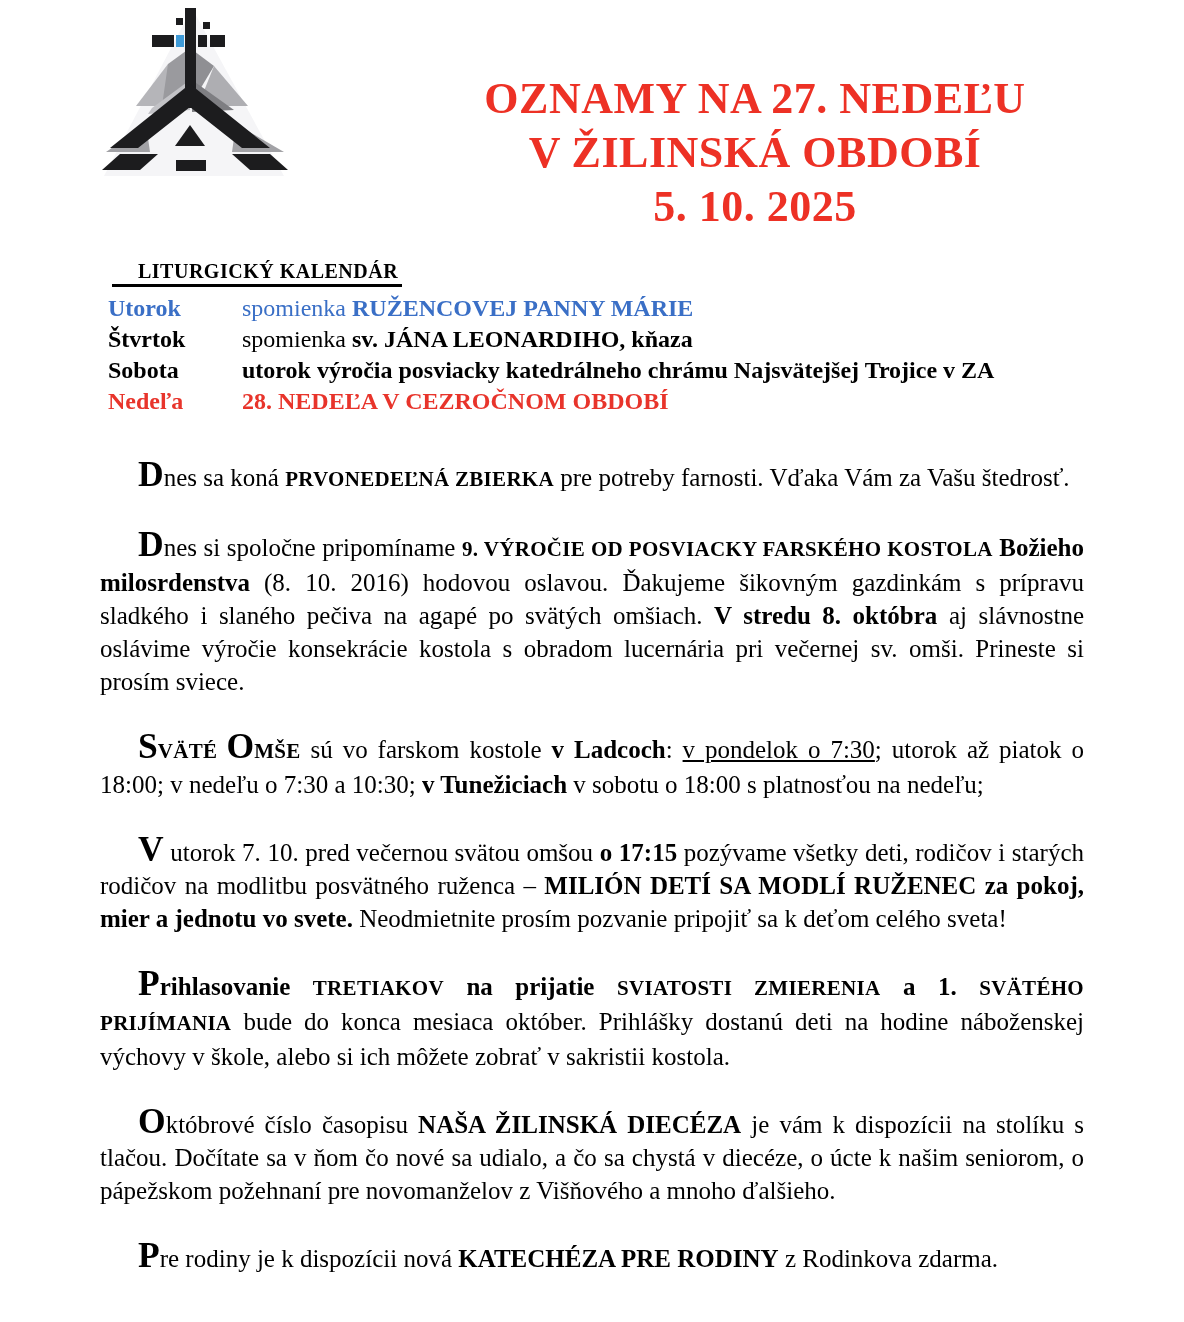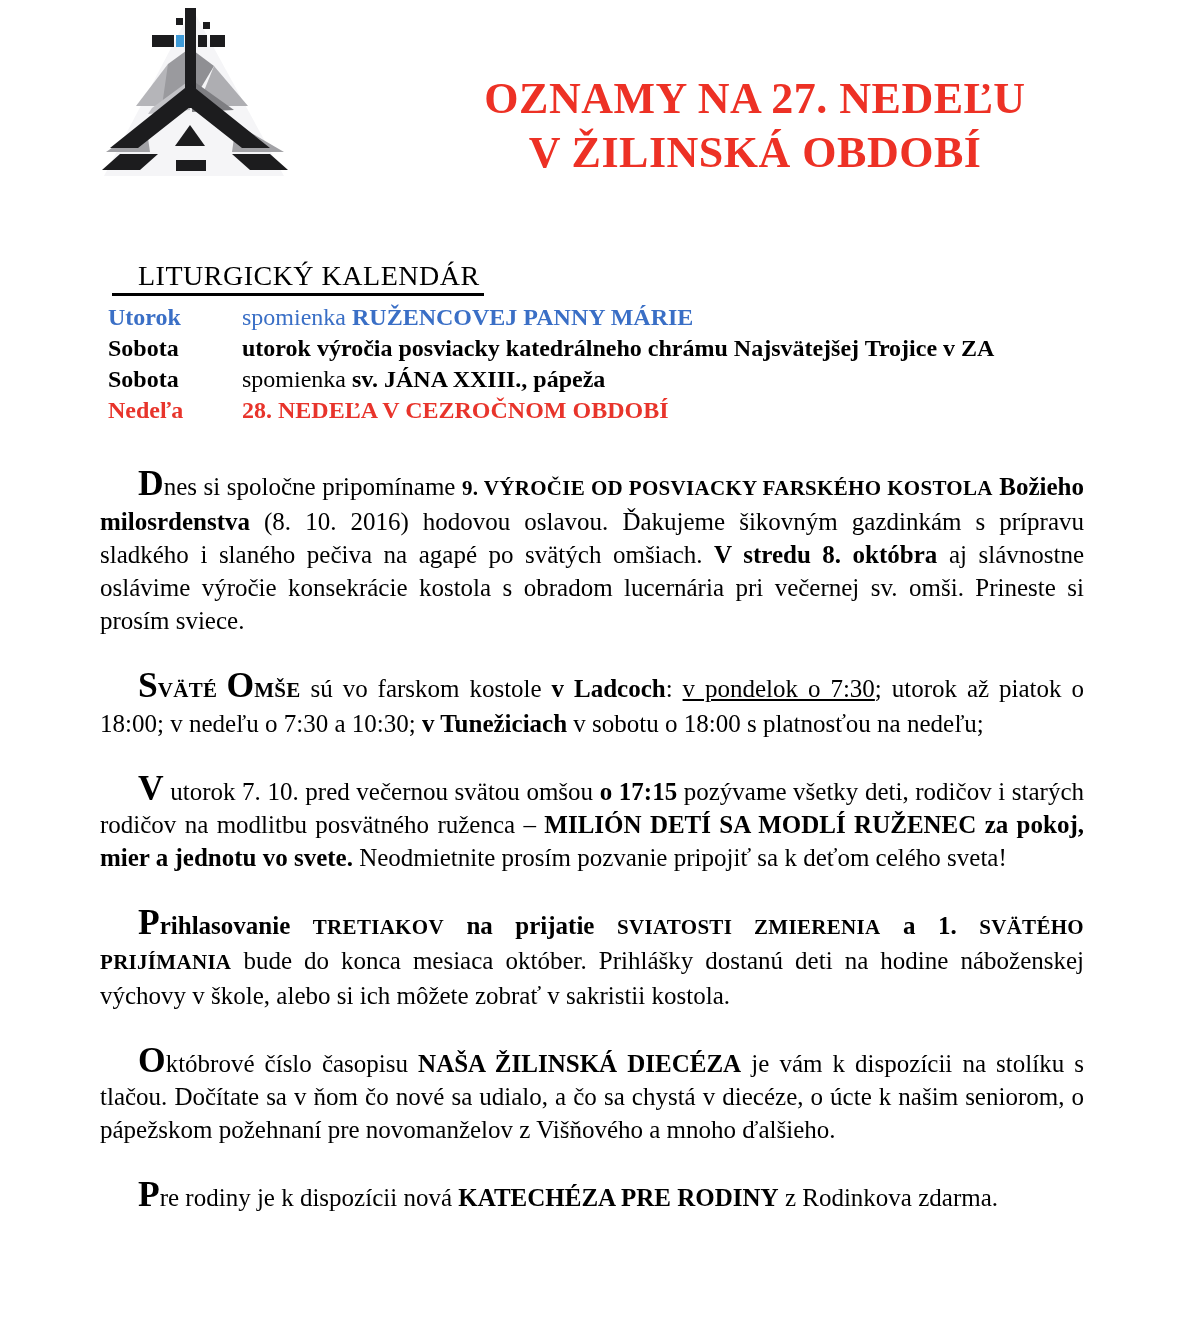--- a/index.html
+++ b/index.html
@@ -12,21 +12,21 @@
   .header { position:relative; height:248px; }
   .logo { position:absolute; left:64px; top:6px; width:186px; height:172px; }
   .title-block {
     position:absolute; left:370px; right:44px; top:72px;
     text-align:center; color:var(--red); font-weight:bold;
     font-size:44px; line-height:54px; letter-spacing:0.5px;
   }
   .title-line { display:block; }
   .content { margin:0 62px; }
   .cal-heading {
-    margin-left:12px; margin-top:12px; font-size:28px; font-weight:normal;
+    margin-left:12px; margin-top:12px; font-size:20px; font-weight:bold;
     letter-spacing:0.5px;
   }
   .cal-heading .underlined {
     display:inline-block; border-bottom:3px solid #000;
     padding-left:26px; padding-right:4px; padding-bottom:1px;
   }
   .cal-rows { margin-top:6px; }
   .cal-row { font-size:24px; line-height:31px; white-space:nowrap; }
   .cal-day { display:inline-block; width:142px; padding-left:8px; font-weight:bold; vertical-align:top; }
   .cal-desc { }
@@ -78,37 +78,39 @@
       <polygon points="73,140 103,140 88,119" fill="#1c1c1e"></polygon>
 
       <polygon points="0,164 18,148 56,148 38,164" fill="#1c1c1e"></polygon>
       <polygon points="186,164 168,148 130,148 148,164" fill="#1c1c1e"></polygon>
       <rect x="74" y="154" width="30" height="11" fill="#1c1c1e"></rect>
     </svg>
 
     <div class="title-block">
       <span class="title-line">OZNAMY NA 27. NEDEĽU</span>
       <span class="title-line">V ŽILINSKÁ OBDOBÍ</span>
+      <span class="title-line">5. 10. 2025</span>
     </div>
   </div>
 
   <div class="content">
 
     <div class="cal-heading">
       <span class="underlined">LITURGICKÝ KALENDÁR</span>
     </div>
 
     <div class="cal-rows">
         <div class="cal-row c-blue"><span class="cal-day">Utorok</span><span class="cal-desc"><span>spomienka </span><span class="b">RUŽENCOVEJ PANNY MÁRIE</span></span></div>
+        <div class="cal-row c-black"><span class="cal-day">Štvrtok</span><span class="cal-desc"><span>spomienka </span><span class="b">sv. JÁNA LEONARDIHO, kňaza</span></span></div>
         <div class="cal-row c-black"><span class="cal-day">Sobota</span><span class="cal-desc"><span class="b">utorok výročia posviacky katedrálneho chrámu Najsvätejšej Trojice v ZA</span></span></div>
-        <div class="cal-row c-black"><span class="cal-day">Sobota</span><span class="cal-desc"><span>spomienka </span><span class="b">sv. JÁNA XXIII., pápeža</span></span></div>
         <div class="cal-row c-red"><span class="cal-day">Nedeľa</span><span class="cal-desc"><span class="b">28. NEDEĽA V CEZROČNOM OBDOBÍ</span></span></div>
       </div>
 
     <div class="announcements">
+        <p class="para"><span class="dc">D</span><span>nes sa koná </span><span class="b sc">PRVONEDEĽNÁ ZBIERKA</span><span> pre potreby farnosti. Vďaka Vám za Vašu štedrosť.</span></p>
         <p class="para"><span class="dc">D</span><span>nes si spoločne pripomíname </span><span class="b sc">9. VÝROČIE OD POSVIACKY FARSKÉHO KOSTOLA</span><span class="b"> Božieho milosrdenstva</span><span> (8. 10. 2016) hodovou oslavou. Ďakujeme šikovným gazdinkám s prípravu sladkého i slaného pečiva na agapé po svätých omšiach. </span><span class="b">V stredu 8. októbra</span><span> aj slávnostne oslávime výročie konsekrácie kostola s obradom lucernária pri večernej sv. omši. Prineste si prosím sviece.</span></p>
         <p class="para"><span class="dc">S</span><span class="b sc">VÄTÉ </span><span class="dc">O</span><span class="b sc">MŠE</span><span> sú vo farskom kostole </span><span class="b">v Ladcoch</span><span>: </span><span class="u">v pondelok o 7:30</span><span>; utorok až piatok o 18:00; v nedeľu o 7:30 a 10:30; </span><span class="b">v Tunežiciach</span><span> v sobotu o 18:00 s platnosťou na nedeľu;</span></p>
         <p class="para"><span class="dc">V</span><span> utorok 7. 10. pred večernou svätou omšou </span><span class="b">o 17:15</span><span> pozývame všetky deti, rodičov i starých rodičov na modlitbu posvätného ruženca – </span><span class="b">MILIÓN DETÍ SA MODLÍ RUŽENEC za pokoj, mier a jednotu vo svete.</span><span> Neodmietnite prosím pozvanie pripojiť sa k deťom celého sveta!</span></p>
         <p class="para"><span class="dc">P</span><span class="b">rihlasovanie </span><span class="b sc">TRETIAKOV</span><span class="b"> na prijatie </span><span class="b sc">SVIATOSTI ZMIERENIA</span><span class="b"> a 1. </span><span class="b sc">SVÄTÉHO PRIJÍMANIA</span><span> bude do konca mesiaca október. Prihlášky dostanú deti na hodine náboženskej výchovy v škole, alebo si ich môžete zobrať v sakristii kostola.</span></p>
         <p class="para"><span class="dc">O</span><span>któbrové číslo časopisu </span><span class="b">NAŠA ŽILINSKÁ DIECÉZA</span><span> je vám k dispozícii na stolíku s tlačou. Dočítate sa v ňom čo nové sa udialo, a čo sa chystá v diecéze, o úcte k našim seniorom, o pápežskom požehnaní pre novomanželov z Višňového a mnoho ďalšieho.</span></p>
         <p class="para"><span class="dc">P</span><span>re rodiny je k dispozícii nová </span><span class="b">KATECHÉZA PRE RODINY</span><span> z Rodinkova zdarma.</span></p>
       </div>
 
   </div>
 </div>

